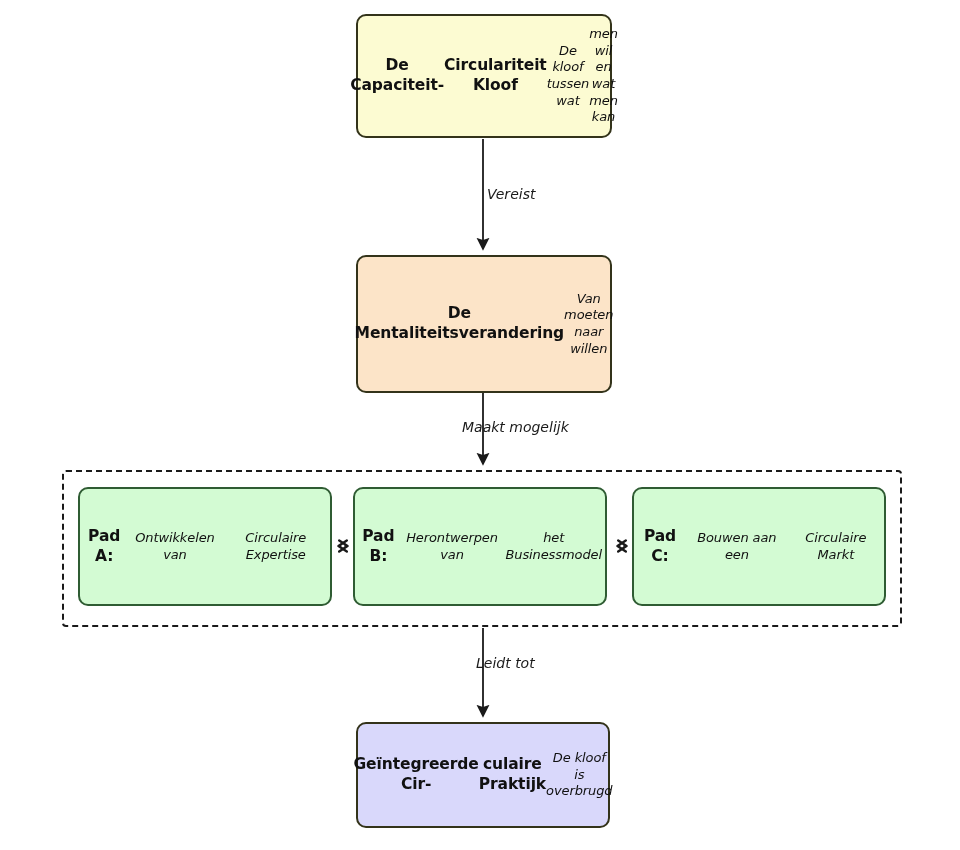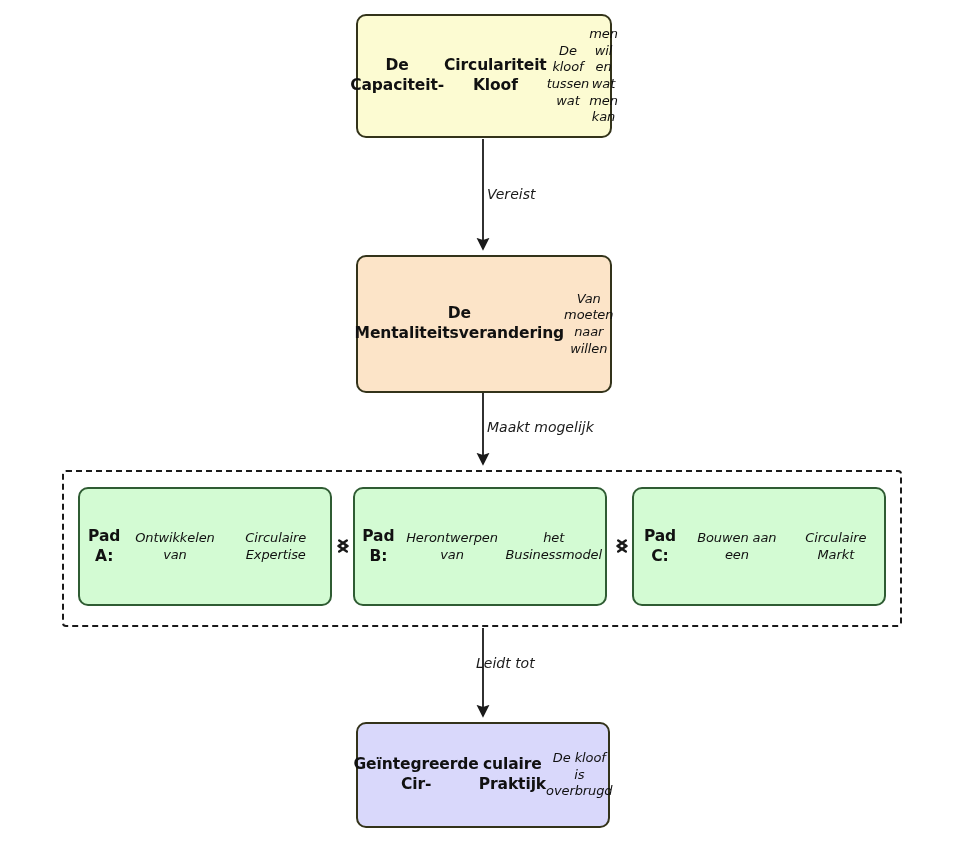--- a/index.html
+++ b/index.html
@@ -89,21 +89,21 @@
   #node-path-c { left: 632px; }
 
   .edge-label {
     position: absolute;
     font-style: italic;
     font-size: 14px;
     color: #1a1a1a;
     white-space: nowrap;
   }
   #label-vereist      { left: 487px; top: 186px; }
-  #label-maakt        { left: 487px; top: 419px; }
+  #label-maakt        { left: 462px; top: 419px; }
   #label-leidt        { left: 476px; top: 655px; }
 </style>
 </head>
 <body>
 
 <div id="diagram-canvas">
 
   <svg class="edge-layer" viewBox="0 0 960 850" xmlns="http://www.w3.org/2000/svg">
     <defs>
       <marker id="arrow-solid" markerWidth="10" markerHeight="10" refX="6.2" refY="4" orient="auto" markerUnits="strokeWidth">

